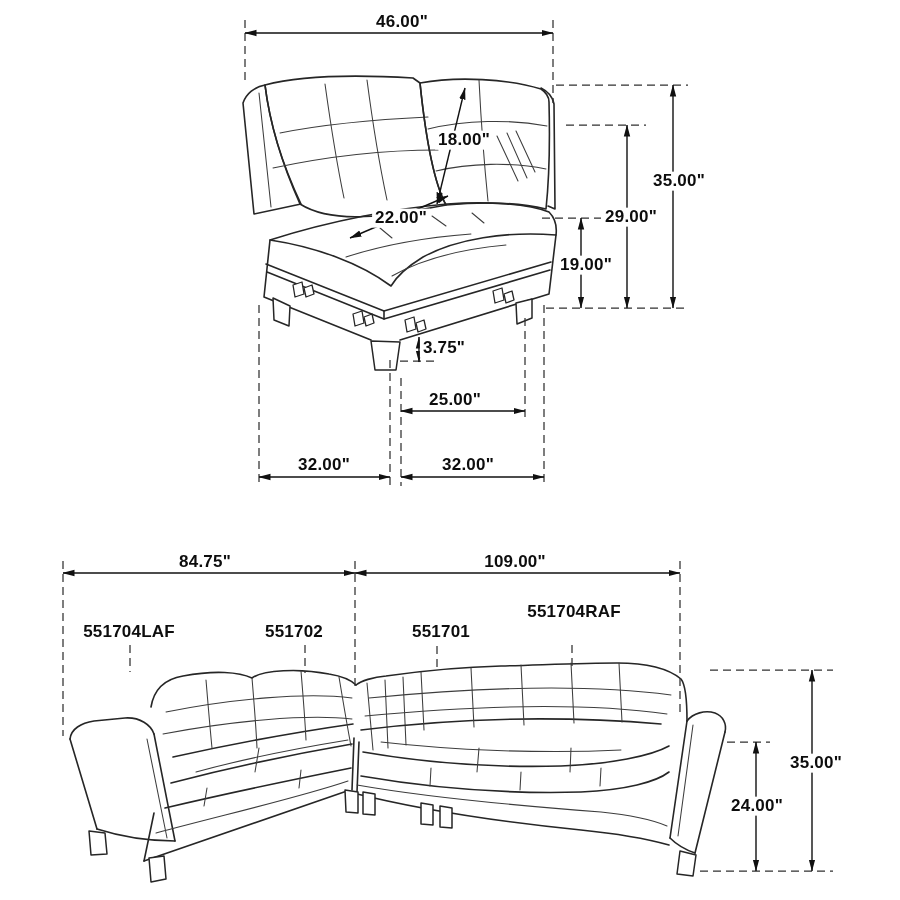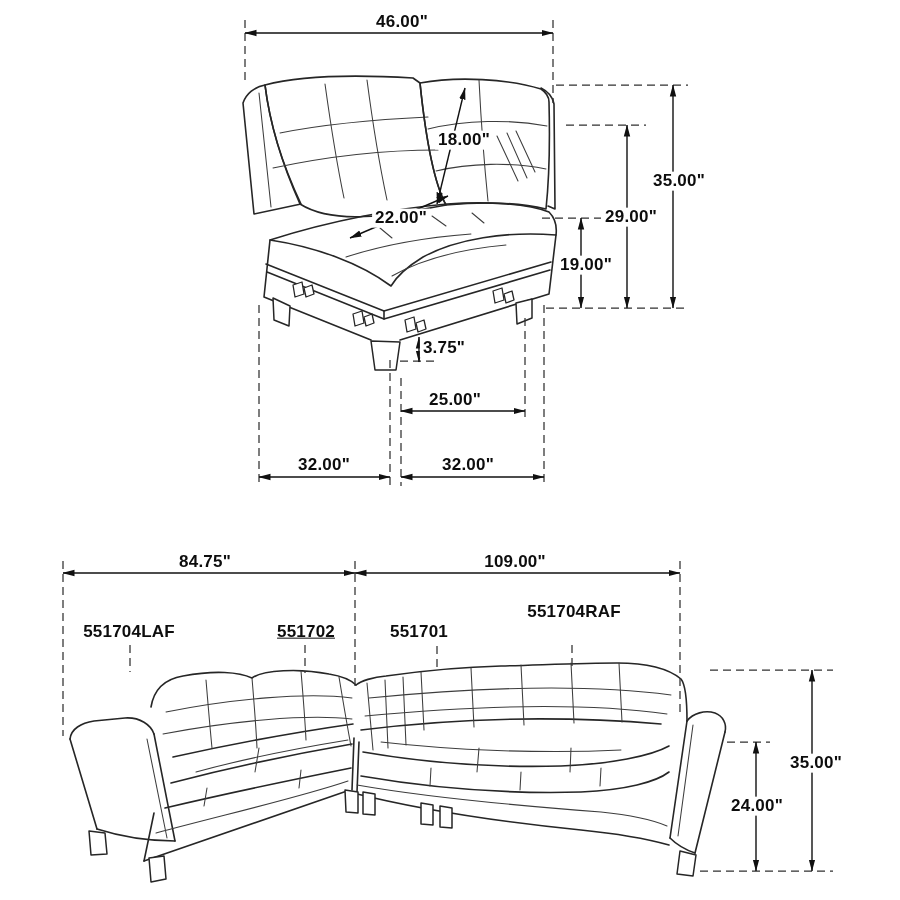--- a/index.html
+++ b/index.html
@@ -268,19 +268,19 @@
   <div class="dim-label" style="left:631px; top:217px;">29.00"</div>
   <div class="dim-label" style="left:586px; top:265px;">19.00"</div>
   <div class="dim-label" style="left:444px; top:348px;">3.75"</div>
   <div class="dim-label" style="left:455px; top:400px;">25.00"</div>
   <div class="dim-label" style="left:324px; top:465px;">32.00"</div>
   <div class="dim-label" style="left:468px; top:465px;">32.00"</div>
 
   <div class="dim-label" style="left:205px; top:562px;">84.75"</div>
   <div class="dim-label" style="left:515px; top:562px;">109.00"</div>
   <div class="part-label" style="left:129px; top:632px;">551704LAF</div>
-  <div class="part-label" style="left:306px; top:632px;text-decoration:underline;">551702</div>
-  <div class="part-label" style="left:419px; top:632px;">551701</div>
+  <div class="part-label" style="left:294px; top:632px;">551702</div>
+  <div class="part-label" style="left:441px; top:632px;">551701</div>
   <div class="part-label" style="left:574px; top:612px;">551704RAF</div>
   <div class="dim-label" style="left:816px; top:763px;">35.00"</div>
   <div class="dim-label" style="left:757px; top:806px;">24.00"</div>
 
 </div>
 
 </body></html>

